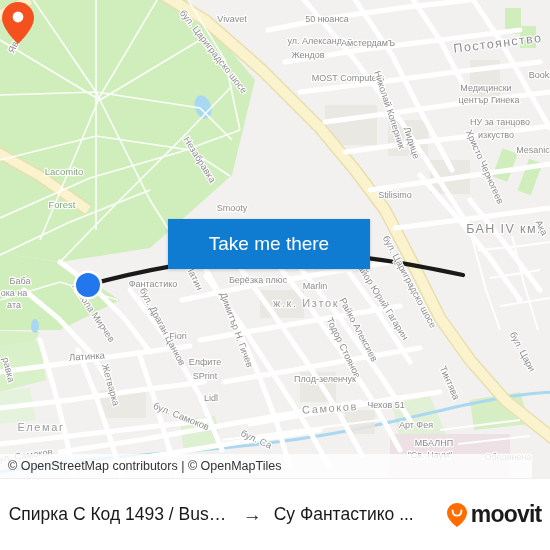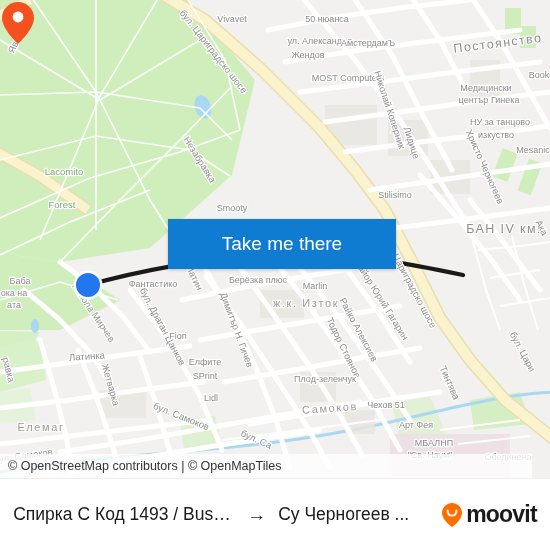--- a/index.html
+++ b/index.html
@@ -37,21 +37,21 @@
     position:absolute;left:0;bottom:0;width:532px;height:24px;
     display:flex;align-items:center;
     background:rgba(255,255,255,0.78);
     font-size:12.5px;color:#333;padding-left:8px;box-sizing:border-box;
     letter-spacing:0px;
   }
 
   
   .cta{
     position:absolute;left:168px;top:219px;
-    width:228px;height:50px;
+    width:202px;height:50px;
     background:#0f7cd2;
     display:flex;align-items:center;justify-content:center;
     color:#ffffff;font-size:19px;
     box-shadow:0 1px 3px rgba(0,0,0,0.22);
     cursor:pointer;user-select:none;
   }
 
   
   .origin-dot{
     position:absolute;left:76px;top:273px;width:24px;height:24px;
@@ -287,21 +287,21 @@
 
     <div class="attrib">
       <span>© OpenStreetMap contributors | © OpenMapTiles</span>
     </div>
   </div>
 
   <div class="bottombar">
     <div class="route">
       <span class="trunc">Спирка С Код 1493 / Bus Stop ...</span>
       <span class="arrow">→</span>
-      <span class="trunc">Су Черногеев ...</span>
+      <span class="trunc">Су Фантастико ...</span>
       <span class="brand">
         <svg width="22" height="26" viewBox="0 0 22 26">
           <path d="M11 1 C5.5 1 1 5.5 1 11 c0 7 10 14 10 14 s10 -7 10 -14 C21 5.5 16.5 1 11 1 z" fill="#ff6c00"></path>
           <path d="M6.6 8.4 c0 3.2 1.9 5.2 4.4 5.2 s4.4 -2 4.4 -5.2" stroke="#ffffff" stroke-width="1.9" fill="none" stroke-linecap="round"></path>
         </svg>
         <span class="word">moovit</span>
       </span>
     </div>
   </div>
 

